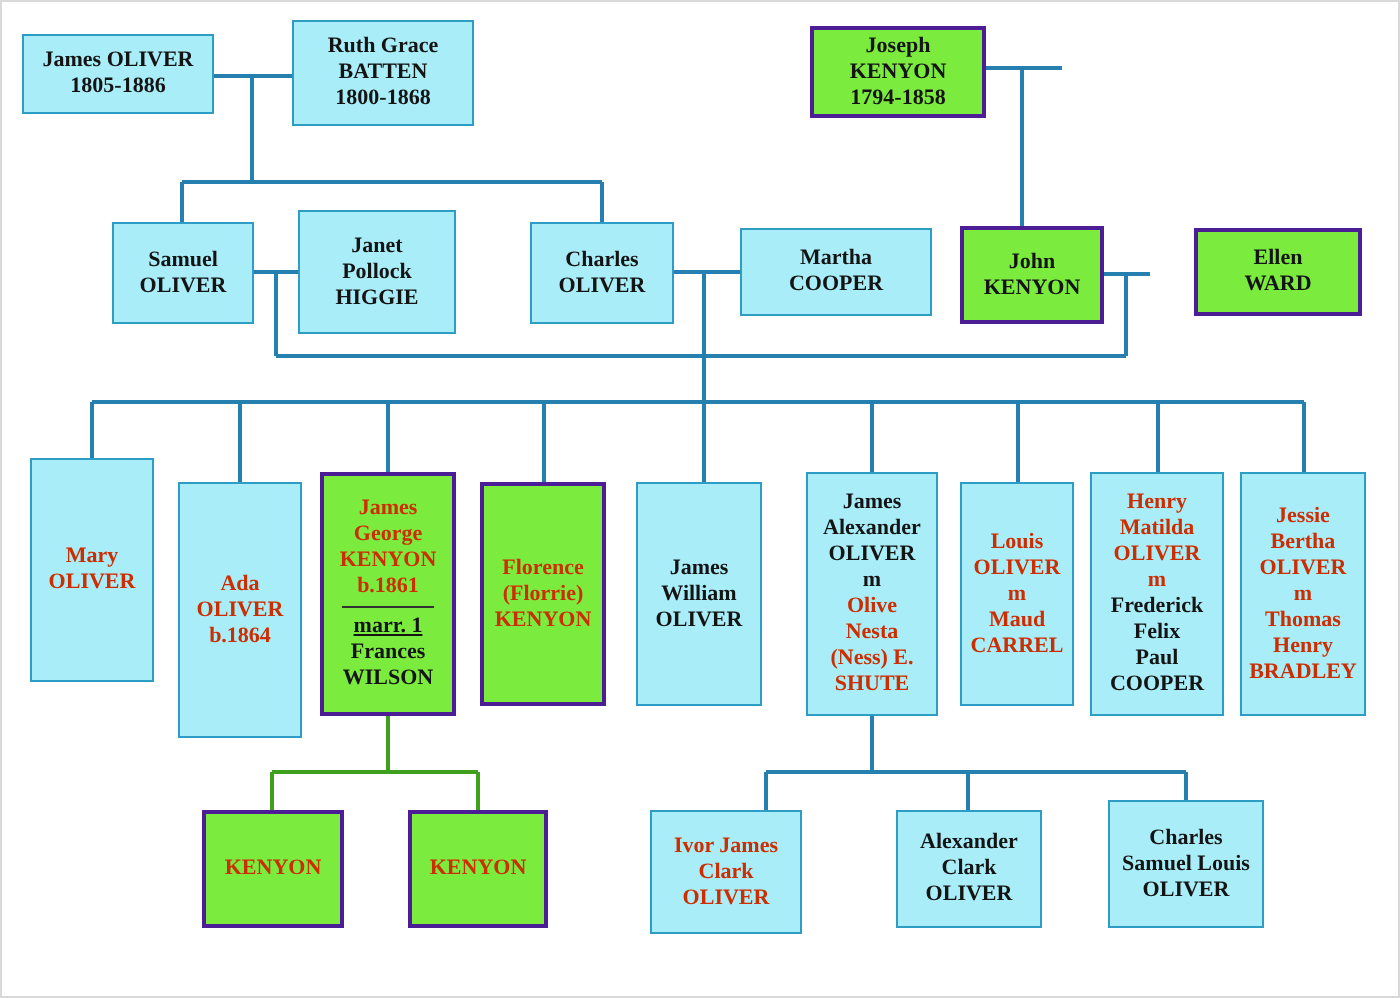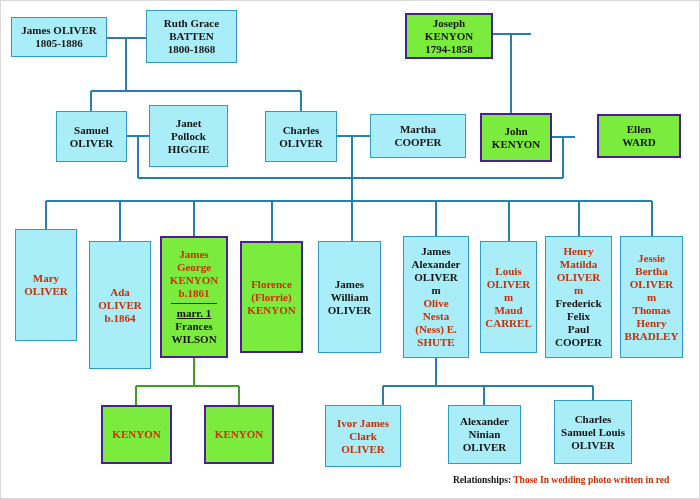--- a/index.html
+++ b/index.html
@@ -183,26 +183,23 @@
   </div>
   <div class="box green red" style="left:203px;top:404px;width:70px;height:59px">
     <span>KENYON</span>
   </div>
   <div class="box cyan red" style="left:324px;top:404px;width:76px;height:62px">
     <span>Ivor James</span>
     <span>Clark OLIVER</span>
   </div>
   <div class="box cyan blk" style="left:447px;top:404px;width:73px;height:59px">
     <span>Alexander</span>
-    <span>Ninian</span>
+    <span>Clark</span>
     <span>OLIVER</span>
   </div>
   <div class="box cyan blk" style="left:553px;top:399px;width:78px;height:64px">
     <span>Charles</span>
     <span>Samuel Louis</span>
     <span>OLIVER</span>
   </div>
 
-  <div class="legend">
-    <span class="blk">Relationships:</span><span class="red"> Those In wedding photo written in red</span>
-  </div>
 
 </div>
 
 </body></html>

